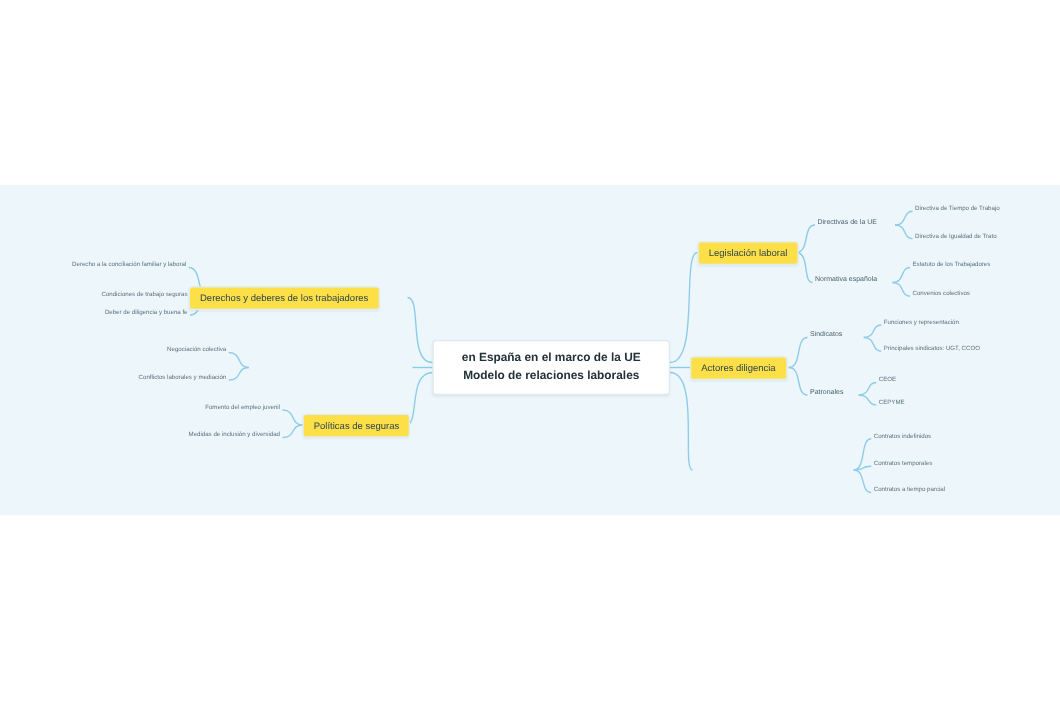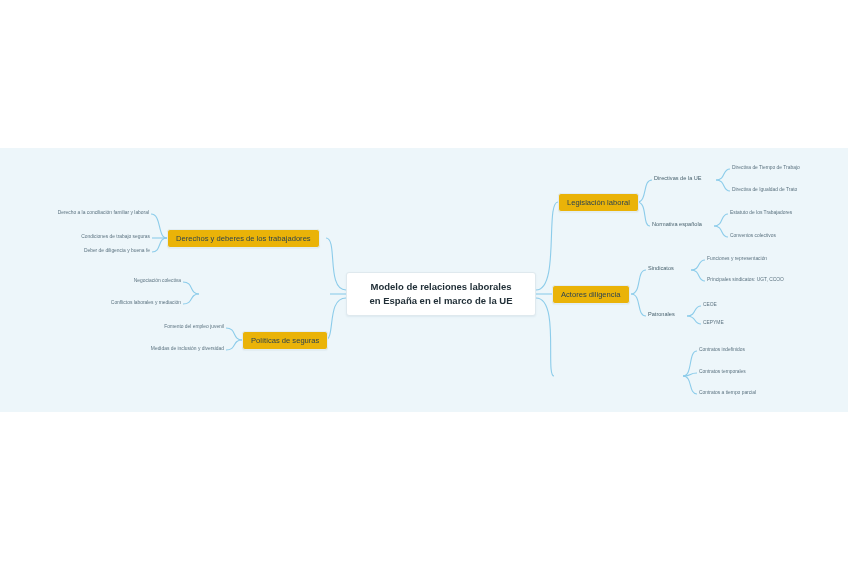--- a/index.html
+++ b/index.html
@@ -41,21 +41,21 @@
     border-radius: 3px;
     padding: 7px 11px;
     font-size: 9.5px;
     font-weight: bold;
     line-height: 1.45;
     text-align: center;
     color: #223038;
     box-shadow: 0 1px 2px rgba(80,130,155,0.10);
   }
   .node-branch {
-    background: #eab308;
+    background: #fde047;
     border: 1px solid #e2edf2;
     border-radius: 3px;
     padding: 4px 8px;
     font-size: 7.6px;
     color: #2d4450;
     box-shadow: 0 1px 1px rgba(80,130,155,0.07);
   }
   .node-sub {
     font-size: 5.6px;
     color: #49626e;
@@ -112,22 +112,22 @@
 
       <path d="M199,146 C 189,146 194,134 183,134"></path>
       <path d="M199,146 C 189,146 194,156 183,156"></path>
 
       <path d="M242,192 C 232,192 237,180 226,180"></path>
       <path d="M242,192 C 232,192 237,202 226,202"></path>
     </g>
   </svg>
 
   <div class="node node-root" style="left:346px; top:124px; width:190px;">
+    <div>en España en el marco de la UE</div>
     <div>Modelo de relaciones laborales</div>
-    <div>en España en el marco de la UE</div>
   </div>
 
   <div class="node node-branch" style="left:558px; top:45px;">Legislación laboral</div>
 
   <div class="node node-sub" style="left:652px; top:26px;">Directivas de la UE</div>
   <div class="node node-leaf" style="left:730px; top:16px;">Directiva de Tiempo de Trabajo</div>
   <div class="node node-leaf" style="left:730px; top:38px;">Directiva de Igualdad de Trato</div>
 
   <div class="node node-sub" style="left:650px; top:72px;">Normativa española</div>
   <div class="node node-leaf" style="left:728px; top:61px;">Estatuto de los Trabajadores</div>
@@ -141,21 +141,21 @@
 
   <div class="node node-sub" style="left:646px; top:162px;">Patronales</div>
   <div class="node node-leaf" style="left:701px; top:153px;">CEOE</div>
   <div class="node node-leaf" style="left:701px; top:171px;">CEPYME</div>
 
 
   <div class="node node-leaf" style="left:697px; top:198px;">Contratos indefinidos</div>
   <div class="node node-leaf" style="left:697px; top:220px;">Contratos temporales</div>
   <div class="node node-leaf" style="left:697px; top:241px;">Contratos a tiempo parcial</div>
 
-  <div class="node node-branch" style="left:167px; top:81px;">Derechos y deberes de los trabajadores</div>
+  <div class="node node-branch" style="left:151px; top:81px;">Derechos y deberes de los trabajadores</div>
 
   <div class="node node-leaf align-right" style="left:0px; top:61px; width:151px;">Derecho a la conciliación familiar y laboral</div>
   <div class="node node-leaf align-right" style="left:0px; top:85px; width:152px;">Condiciones de trabajo seguras</div>
   <div class="node node-leaf align-right" style="left:0px; top:99px; width:152px;">Deber de diligencia y buena fe</div>
 
 
   <div class="node node-leaf align-right" style="left:30px; top:129px; width:153px;">Negociación colectiva</div>
   <div class="node node-leaf align-right" style="left:30px; top:151px; width:153px;">Conflictos laborales y mediación</div>
 
   <div class="node node-branch" style="left:242px; top:183px;">Políticas de seguras</div>

